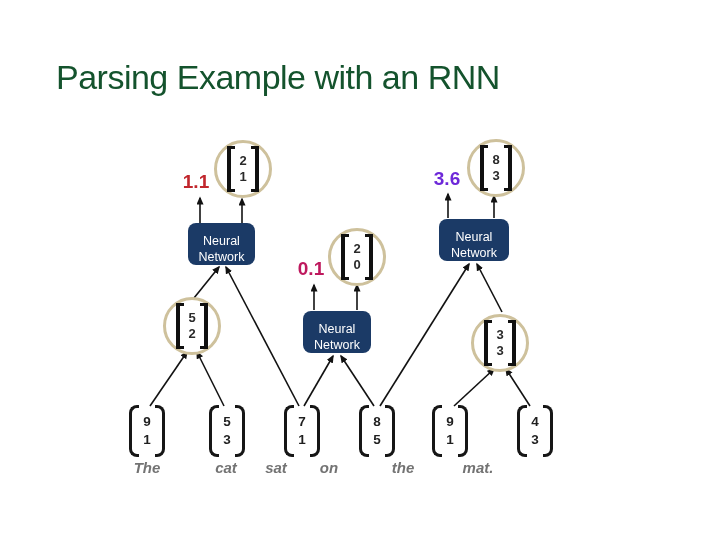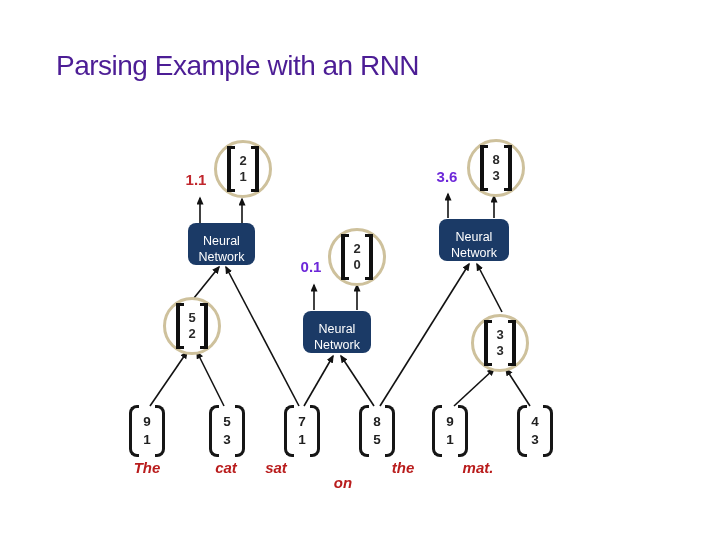--- a/index.html
+++ b/index.html
@@ -5,24 +5,24 @@
   html,body{margin:0;padding:0;background:#ffffff;}
   .slide{
     position:relative;
     width:720px;height:540px;
     background:#ffffff;
     overflow:hidden;
     font-family:"Liberation Sans", sans-serif;
   }
   .title{
     position:absolute;
-    left:56px;top:52px;
-    font-size:28px;
+    left:56px;top:60px;
+    font-size:34px;
     letter-spacing:-0.5px;
-    color:#4c1d95;
+    color:#14532d;
     white-space:nowrap;
     line-height:1;
   }
   
   .edges{position:absolute;left:0;top:0;width:720px;height:540px;}
   .edges line{stroke:#121212;stroke-width:1.6;}
   
   .nn-box{
     position:absolute;
     background:#1b3a66;
@@ -56,27 +56,27 @@
   .lbr.l{border-left:3px solid #161616;border-top:3px solid #161616;border-bottom:3px solid #161616;border-radius:8px 0 0 8px;}
   .lbr.r{border-right:3px solid #161616;border-top:3px solid #161616;border-bottom:3px solid #161616;border-radius:0 8px 8px 0;}
   .lnums{display:flex;flex-direction:column;align-items:center;
     font-size:13.5px;font-weight:600;color:#1f1f1f;line-height:1.35;margin:0 4px;}
   
   .word{
     position:absolute;
     width:64px;top:459px;
     text-align:center;
     font-style:italic;font-weight:600;
-    font-size:15px;color:#b91c1c;
+    font-size:15px;color:#737373;
   }
   
   .score{
     position:absolute;
     width:40px;text-align:center;
-    font-size:15px;font-weight:700;
+    font-size:19px;font-weight:700;
     line-height:1;
   }
   .score-neg{color:#c1272d;}
   .score-pos{color:#57b373;}
 </style>
 </head>
 <body>
 
 <div class="slide">
 
@@ -100,21 +100,21 @@
     <line x1="494" y1="218" x2="494" y2="196" marker-end="url(#ah)"></line>
     <line x1="380" y1="406" x2="469" y2="264" marker-end="url(#ah)"></line>
     <line x1="502" y1="312" x2="477" y2="264" marker-end="url(#ah)"></line>
     <line x1="150" y1="406" x2="187" y2="352" marker-end="url(#ah)"></line>
     <line x1="224" y1="406" x2="197" y2="352" marker-end="url(#ah)"></line>
     <line x1="454" y1="406" x2="494" y2="369" marker-end="url(#ah)"></line>
     <line x1="530" y1="406" x2="506" y2="369" marker-end="url(#ah)"></line>
   </svg>
 
   <div class="score score-neg" style="left: 176px; top: 172px; color: rgb(193, 39, 45);">1.1</div>
-  <div class="score score-neg" style="left: 291px; top: 259px; color: #6d28d9;">0.1</div>
+  <div class="score score-neg" style="left: 291px; top: 259px; color: #be185d;">0.1</div>
   <div class="score score-pos" style="left: 427px; top: 169px; color: #6d28d9;">3.6</div>
 
   <div class="nn-box" style="left: 188px; top: 223px; width: 67px; height: 42px; background: rgb(27, 58, 102);">
     <span>Neural</span>
     <span>Network</span>
   </div>
   <div class="nn-box" style="left: 303px; top: 311px; width: 68px; height: 42px; background: rgb(27, 58, 102);">
     <span>Neural</span>
     <span>Network</span>
   </div>
@@ -209,17 +209,17 @@
     <span class="lnums">
       <span>4</span>
       <span>3</span>
     </span>
     <span class="lbr r"></span>
   </div>
 
   <div class="word" style="left:115px;">The</div>
   <div class="word" style="left:194px;">cat</div>
   <div class="word" style="left:244px;text-align:center;">sat</div>
-  <div class="word" style="left:311px;margin-top:15px;">on</div>
+  <div class="word" style="left:297px;">on</div>
   <div class="word" style="left:371px;">the</div>
   <div class="word" style="left:446px;">mat.</div>
 
 </div>
 
 </body></html>

